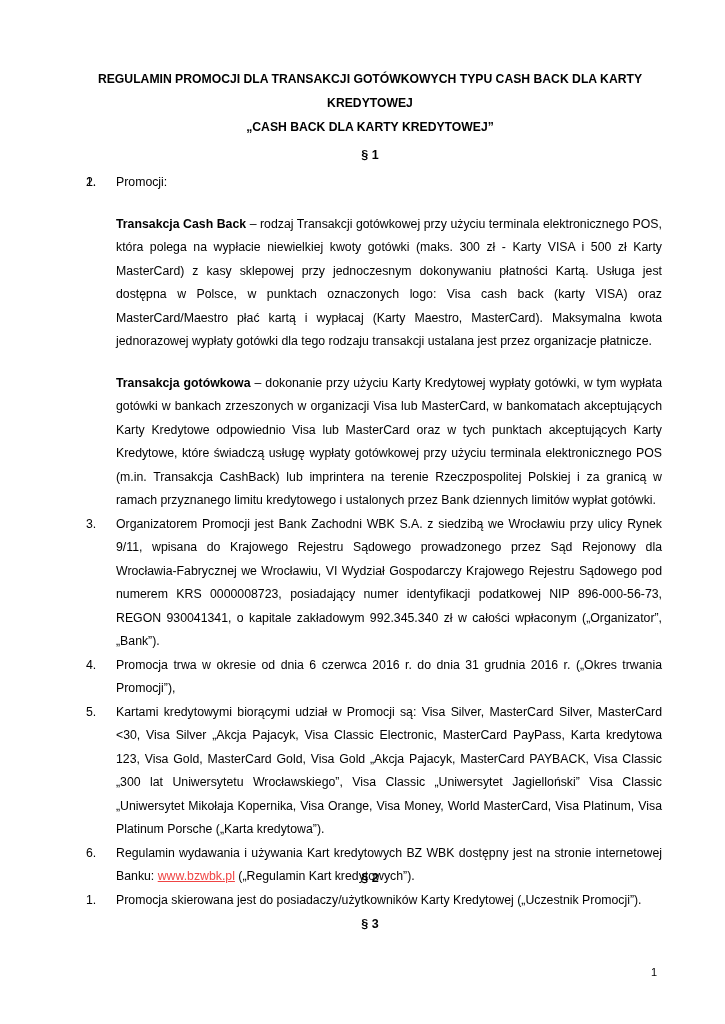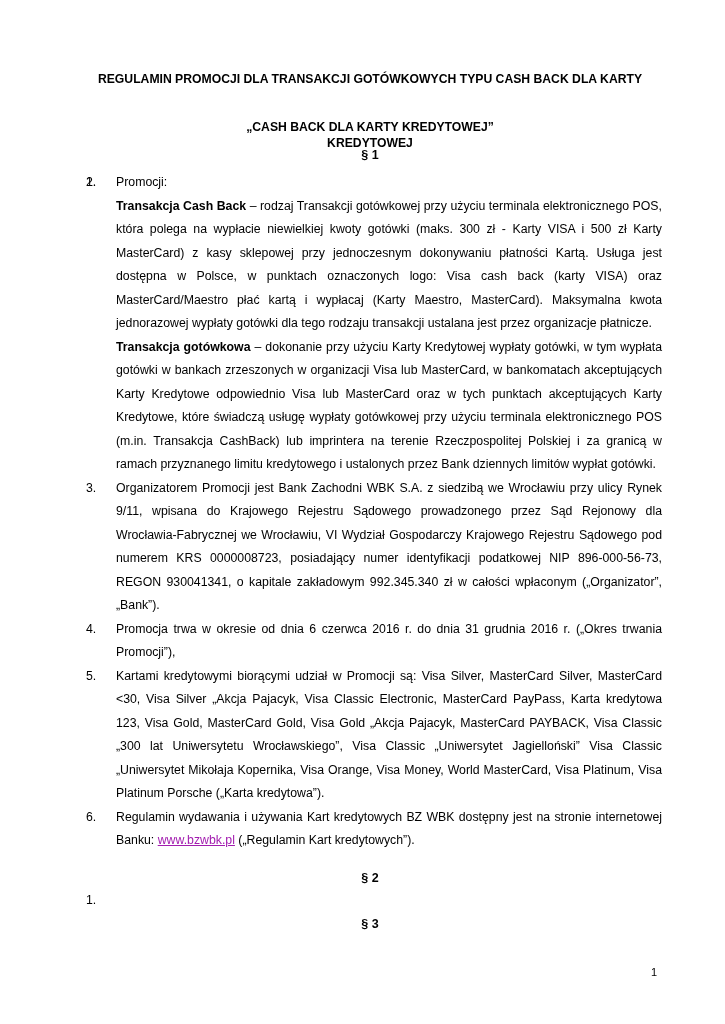--- a/index.html
+++ b/index.html
@@ -2,31 +2,31 @@
 <html><head>
 <meta charset="utf-8">
 <style>
   html, body { margin: 0; padding: 0; background: #ffffff; }
   body { width: 725px; height: 1024px; position: relative; overflow: hidden;
          font-family: "Liberation Sans", sans-serif; color: #000; }
   .page { position: absolute; left: 0; top: 0; width: 661px; height: 1024px; }
   .title { position: absolute; left: 80px; width: 580px; text-align: center;
            font-weight: bold; font-size: 12.2px; line-height: 23px; }
   .t1 { top: 68px; }
-  .t2 { top: 92px; margin-top: 40px; }
+  .t2 { top: 92px; }
   .t3 { top: 116px; }
   .sect { position: absolute; left: 80px; width: 580px; text-align: center;
           font-weight: bold; font-size: 12.5px; }
   .body { position: absolute; left: 86px; width: 576px; font-size: 12.3px; line-height: 23.5px; }
   .item { position: relative; padding-left: 30px; text-align: justify; }
   .num { position: absolute; left: 0; top: 0; }
-  .def { text-align: justify; }
+  .def { text-align: justify; margin-top: 18px; }
   .def b { font-weight: bold; }
   .last-left { text-align-last: left; }
-  .link { color: #a21caf; text-decoration: underline; cursor: pointer; }
+  .link { color: #ef4444; text-decoration: underline; cursor: pointer; }
   .pagenum { position: absolute; left: 651px; top: 966px; font-size: 11px; }
 </style>
 </head>
 <body>
 
 <div class="page">
 
   <div class="title t1">REGULAMIN PROMOCJI DLA TRANSAKCJI GOTÓWKOWYCH TYPU CASH BACK DLA KARTY</div>
   <div class="title t2">KREDYTOWEJ</div>
   <div class="title t3">„CASH BACK DLA KARTY KREDYTOWEJ”</div>
@@ -62,19 +62,20 @@
     <div class="item">
       <span class="num">6.</span>
       <span>Regulamin wydawania i używania Kart kredytowych BZ WBK dostępny jest na stronie internetowej Banku: </span><span class="link">www.bzwbk.pl</span><span> („Regulamin Kart kredytowych”).</span>
     </div>
   </div>
 
   <div class="sect" style="top:871px;">§ 2</div>
   <div class="body" style="top:889px;">
     <div class="item">
       <span class="num">1.</span>
+      <span>Promocja skierowana jest do posiadaczy/użytkowników Karty Kredytowej („Uczestnik Promocji”).</span>
     </div>
   </div>
 
   <div class="sect" style="top:917px;">§ 3</div>
 
   <div class="pagenum">1</div>
 </div>
 
 </body></html>

